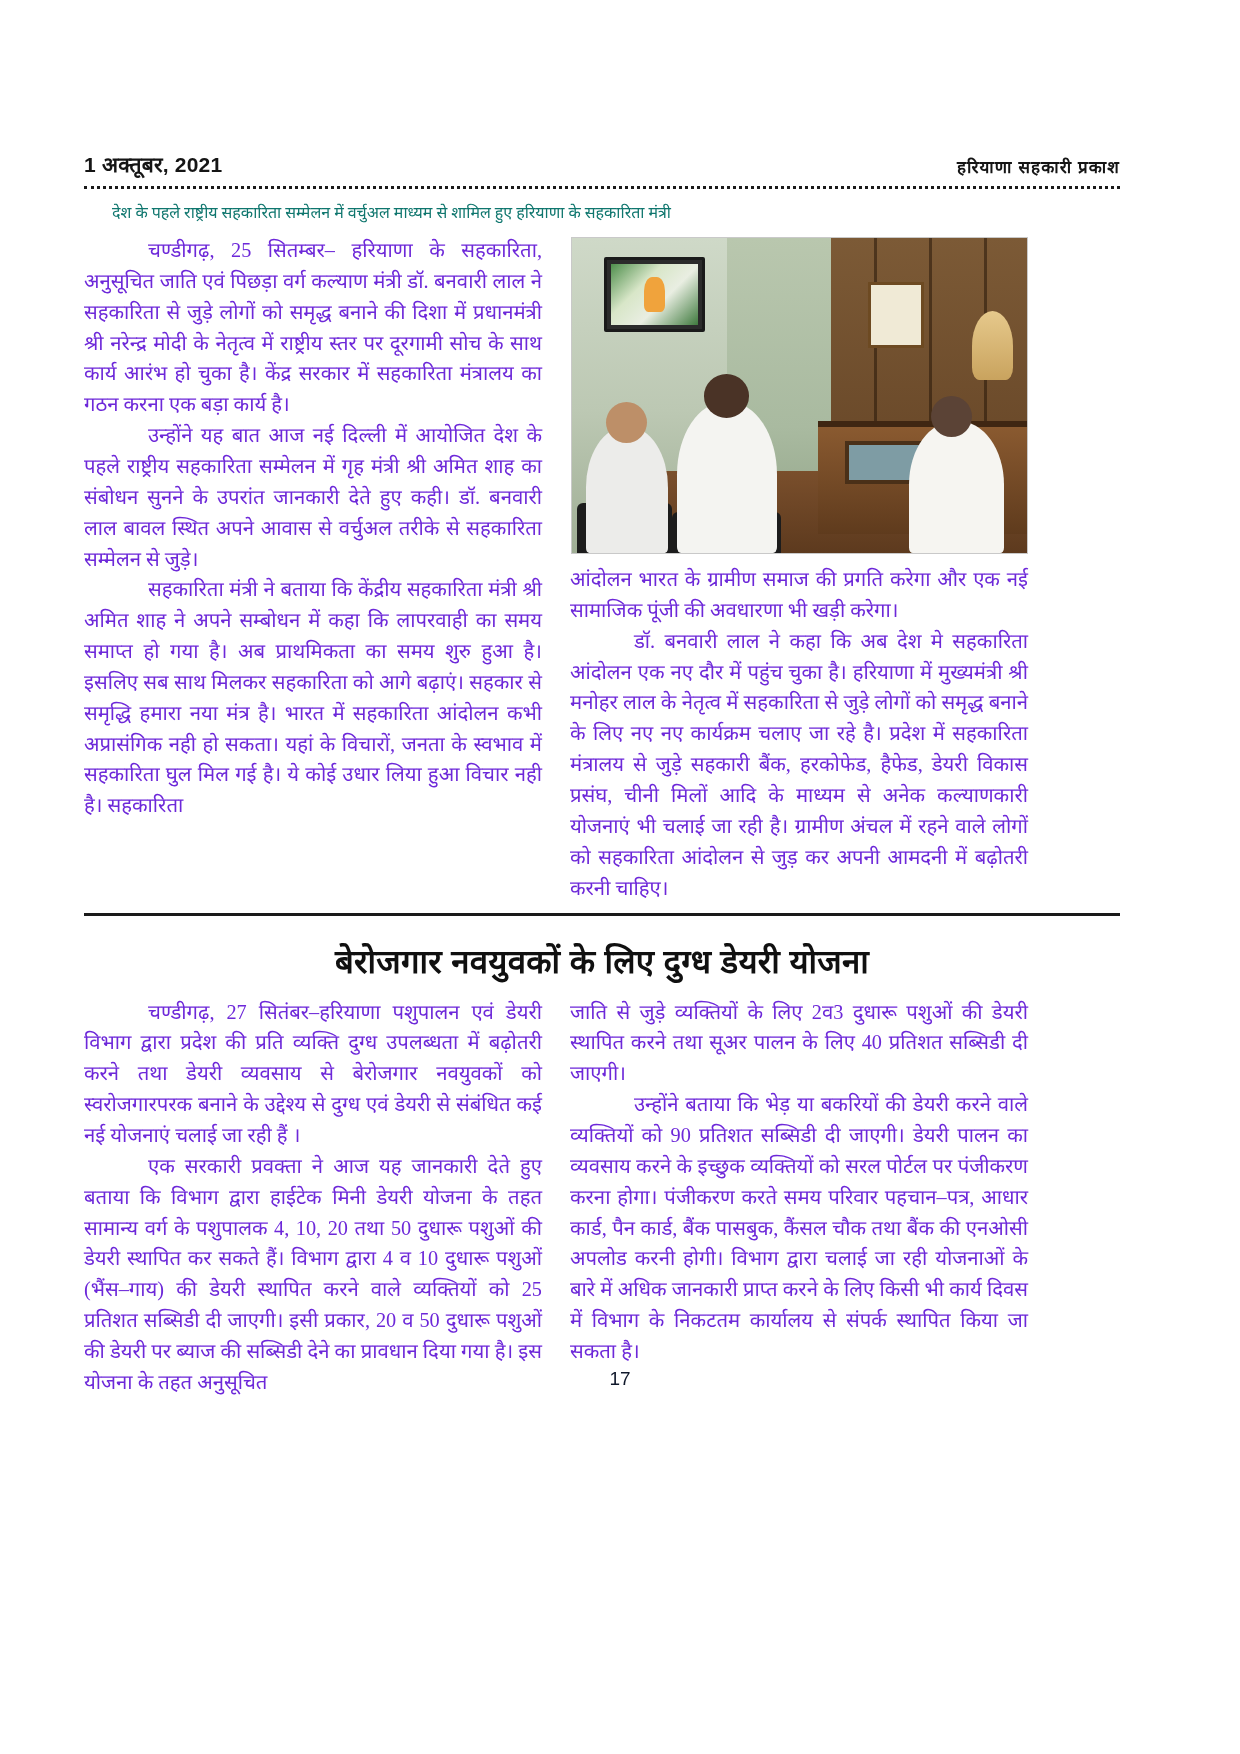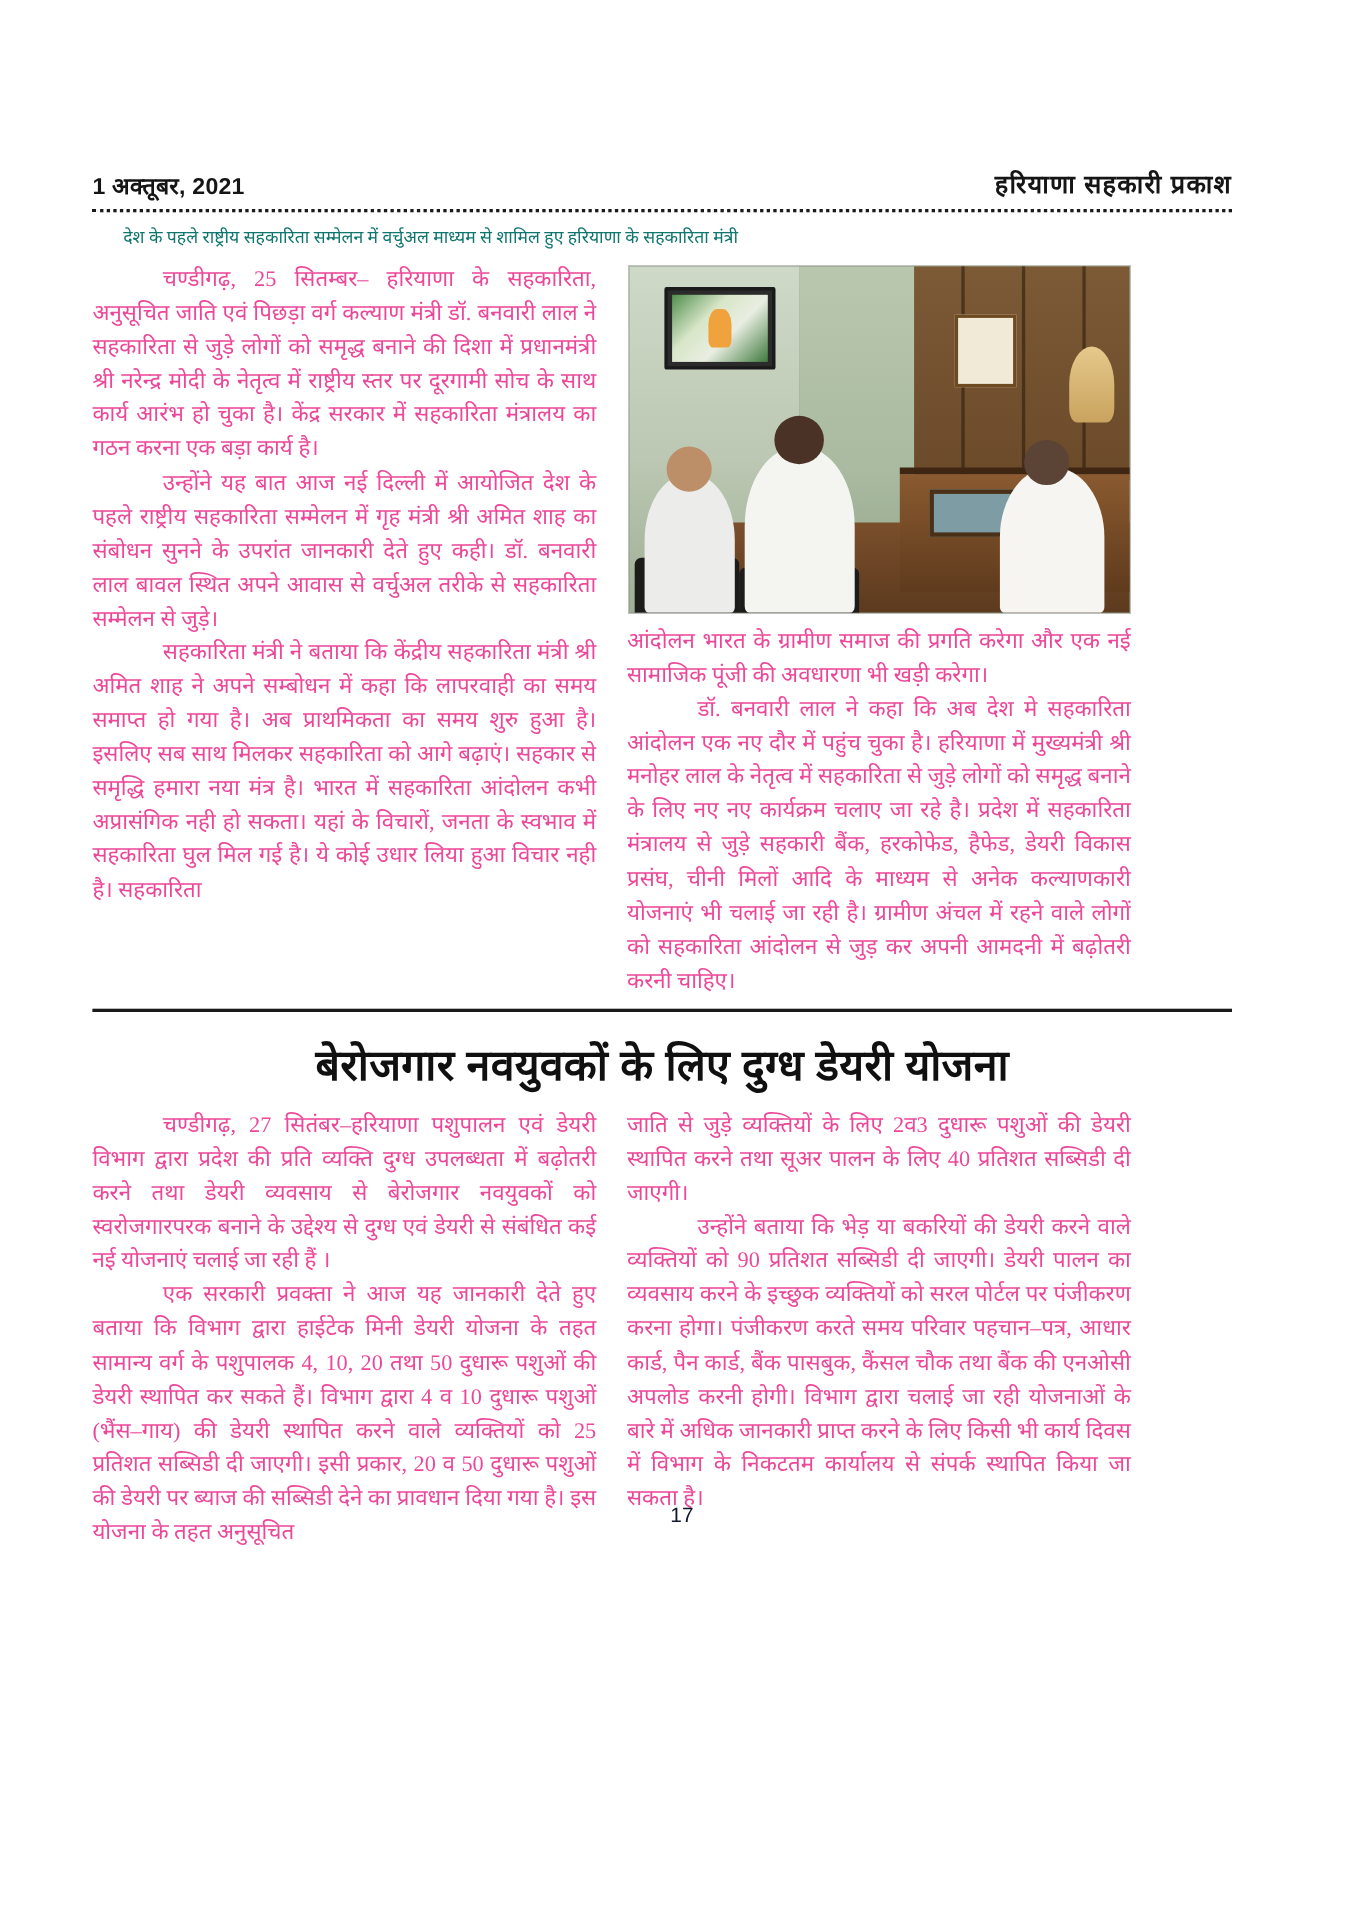--- a/index.html
+++ b/index.html
@@ -39,21 +39,21 @@
   }
   .masthead .issue-date {
     font-family: "Liberation Sans", "DejaVu Sans", sans-serif;
     font-size: 21px;
     font-weight: 700;
     letter-spacing: .2px;
     color: #151515;
   }
   .masthead .pub-title {
     font-family: "Liberation Sans", "DejaVu Sans", sans-serif;
-    font-size: 23px;
+    font-size: 17px;
     font-weight: 700;
     letter-spacing: 1.1px;
     color: #151515;
   }
   .dotted-rule {
     height: 0;
     border-top: 3px dotted #1a1a1a;
     margin-top: 2px;
     margin-bottom: 13px;
   }
@@ -65,21 +65,21 @@
     text-align: center;
     font-family: "Liberation Sans", "DejaVu Sans", sans-serif;
     font-weight: 700;
     font-size: 31px;
     line-height: 1.22;
     letter-spacing: .2px;
     color: #101010;
     margin: 4px 0 6px 0;
   }
   .headline-2 {
-    font-size: 39px;
+    font-size: 33px;
     margin: 26px 0 14px 0;
   }
   .subhead {
     font-size: 16px;
     line-height: 1.32;
     color: #0f766e;
     margin: 0 28px 12px 28px;
     font-family: "Liberation Serif", "DejaVu Serif", serif;
   }
 
@@ -87,21 +87,21 @@
     display: flex;
     gap: 28px;
     align-items: flex-start;
   }
   .col {
     width: 458px;
     font-size: 20.3px;
     line-height: 1.52;
     text-align: justify;
     text-justify: inter-word;
-    color: #ec4899;
+    color: #6d28d9;
     hyphens: none;
   }
   .col p { margin: 0; text-indent: 64px; }
   .col p.cont { text-indent: 64px; }
 
   
   .photo-wrap {
     float: right;
     width: 455px;
     height: 315px;

